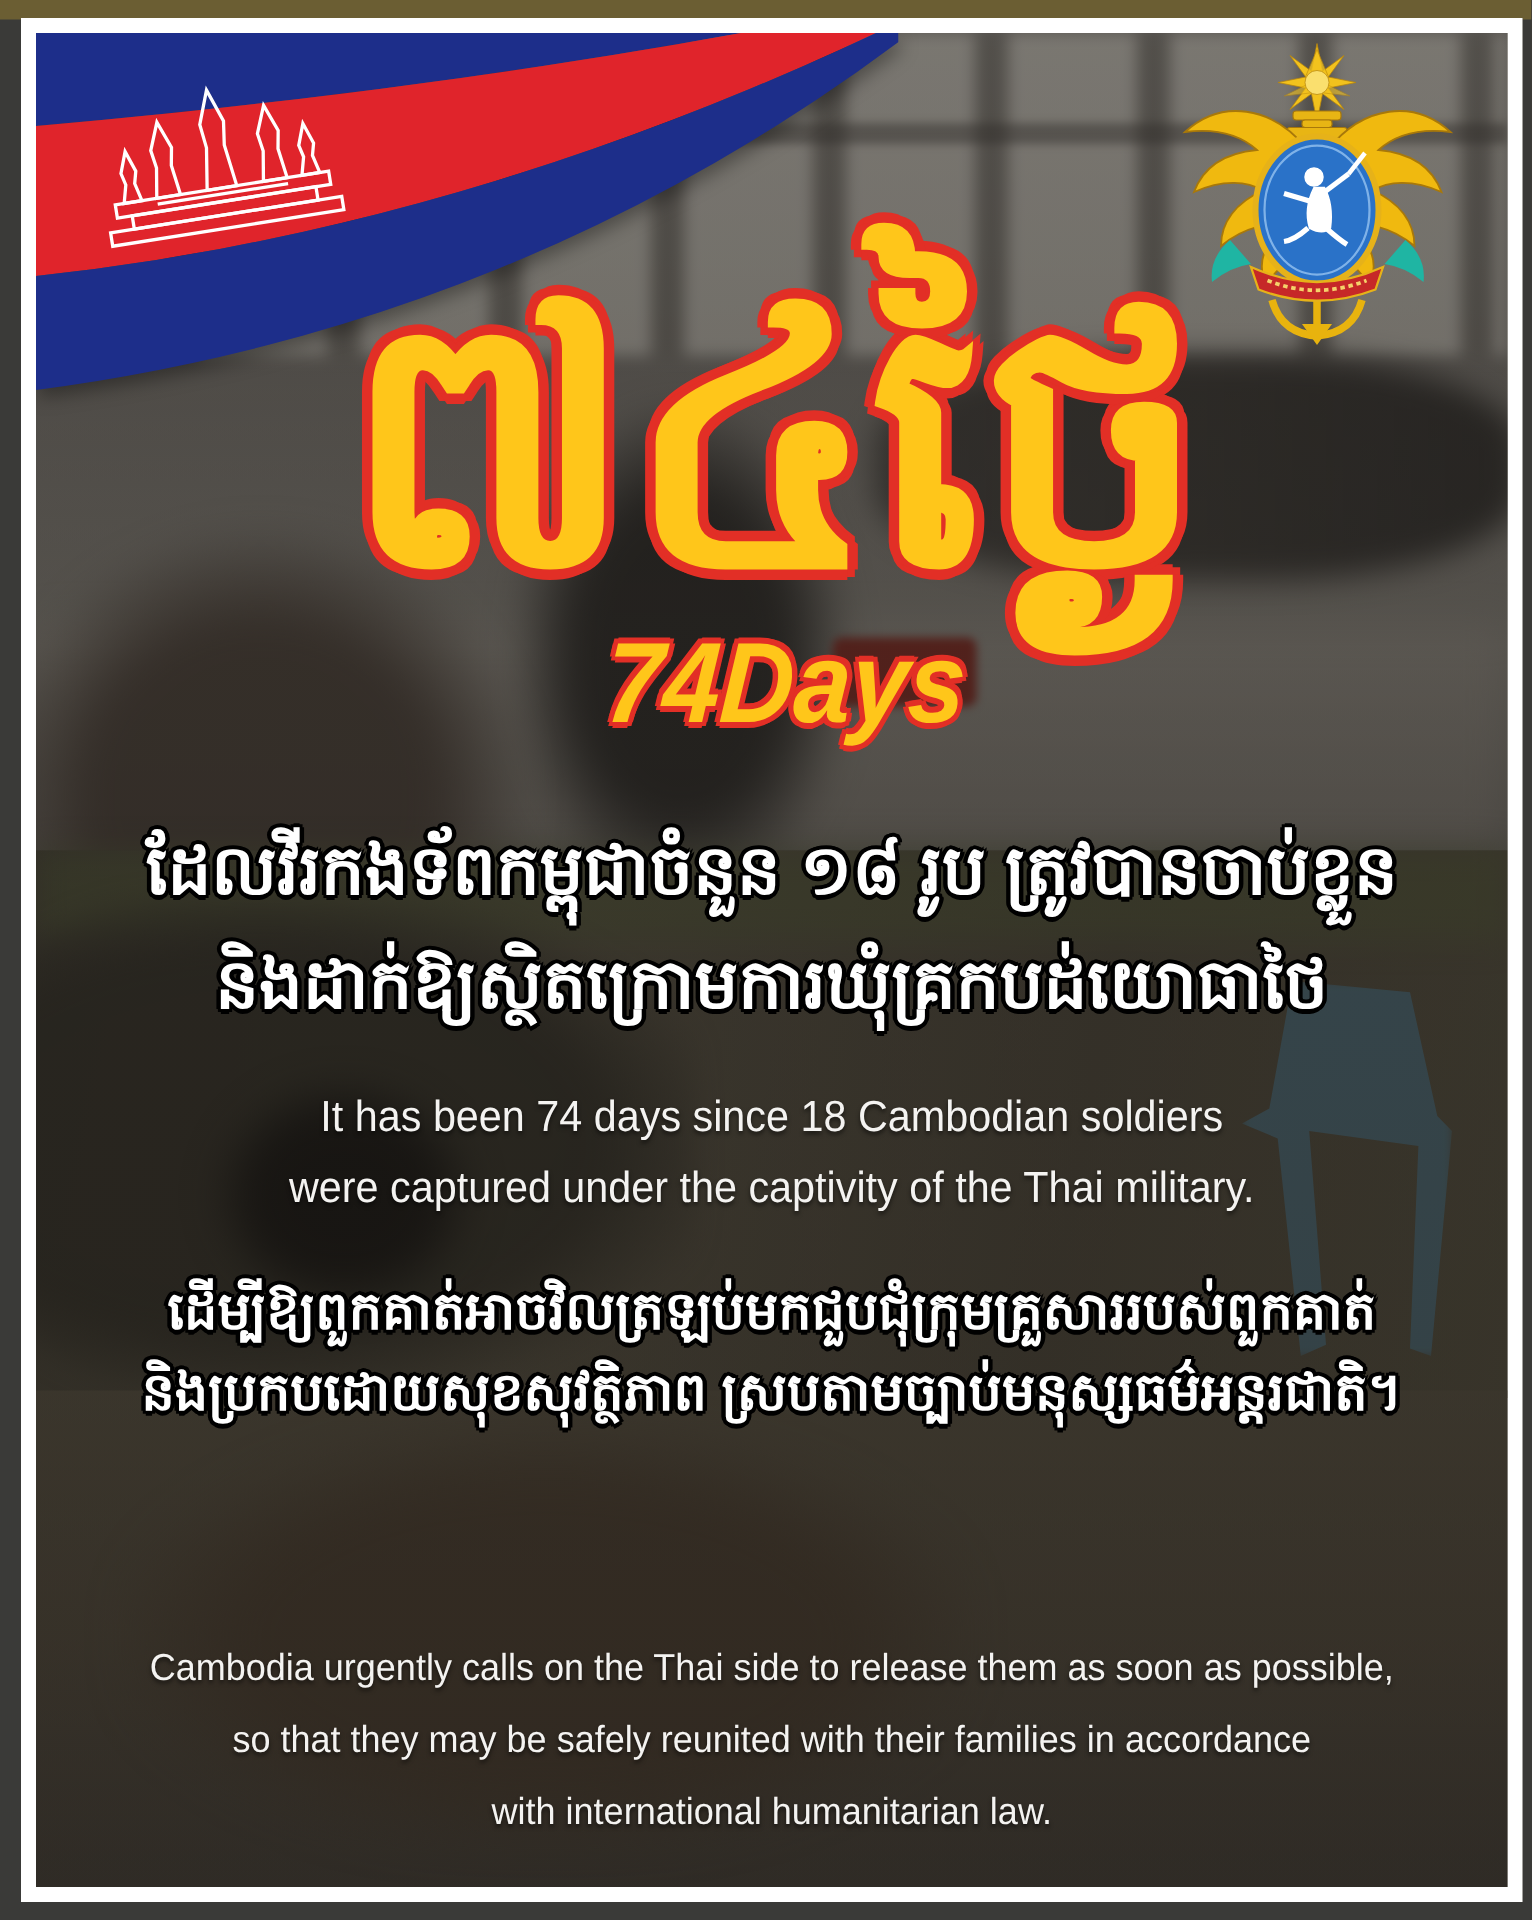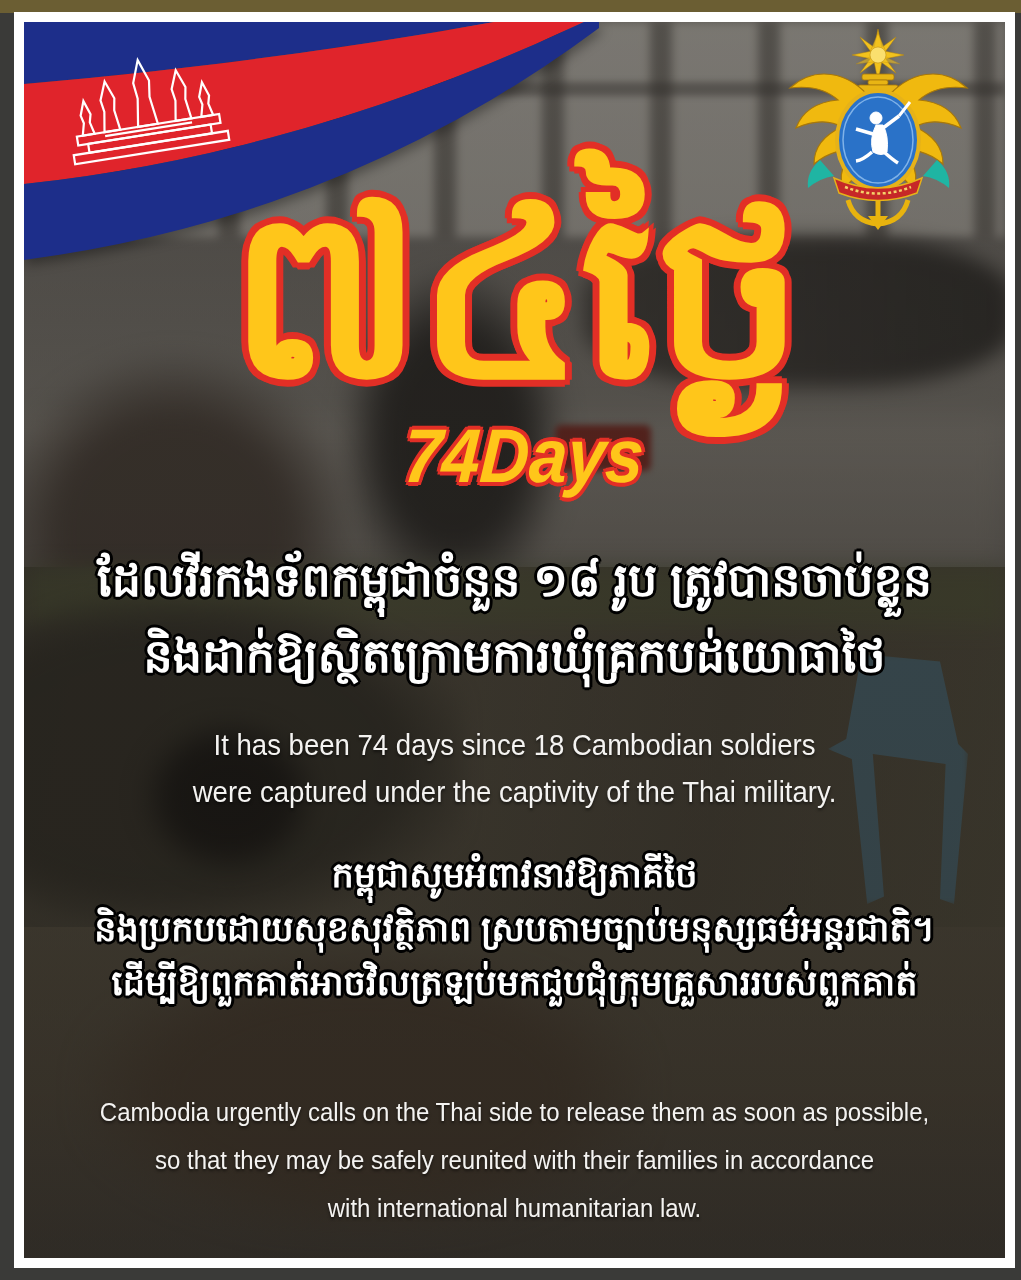--- a/index.html
+++ b/index.html
@@ -161,23 +161,22 @@
         <div class="line">ដែលវីរកងទ័ពកម្ពុជាចំនួន ១៨ រូប ត្រូវបានចាប់ខ្លួន</div>
         <div class="line">និងដាក់ឱ្យស្ថិតក្រោមការឃុំគ្រកបដ់យោធាថៃ</div>
       </div>
 
       <div class="txt en-block en-top">
         <div class="line">It has been 74 days since 18 Cambodian soldiers</div>
         <div class="line">were captured under the captivity of the Thai military.</div>
       </div>
 
       <div class="txt khmer-outline para-khmer">
-        <div class="line">កម្ពុជាសូមអំពាវនាវឱ្យភាគីថៃ</div>
+        <div class="line">ដើម្បីឱ្យពួកគាត់អាចវិលត្រឡប់មកជួបជុំក្រុមគ្រួសាររបស់ពួកគាត់</div>
         <div class="line">និងប្រកបដោយសុខសុវត្ថិភាព ស្របតាមច្បាប់មនុស្សធម៌អន្តរជាតិ។</div>
-        <div class="line">ដើម្បីឱ្យពួកគាត់អាចវិលត្រឡប់មកជួបជុំក្រុមគ្រួសាររបស់ពួកគាត់</div>
       </div>
 
       <div class="txt en-block en-bottom">
         <div class="line">Cambodia urgently calls on the Thai side to release them as soon as possible,</div>
         <div class="line">so that they may be safely reunited with their families in accordance</div>
         <div class="line">with international humanitarian law.</div>
       </div>
 
     </div>
   </div>

